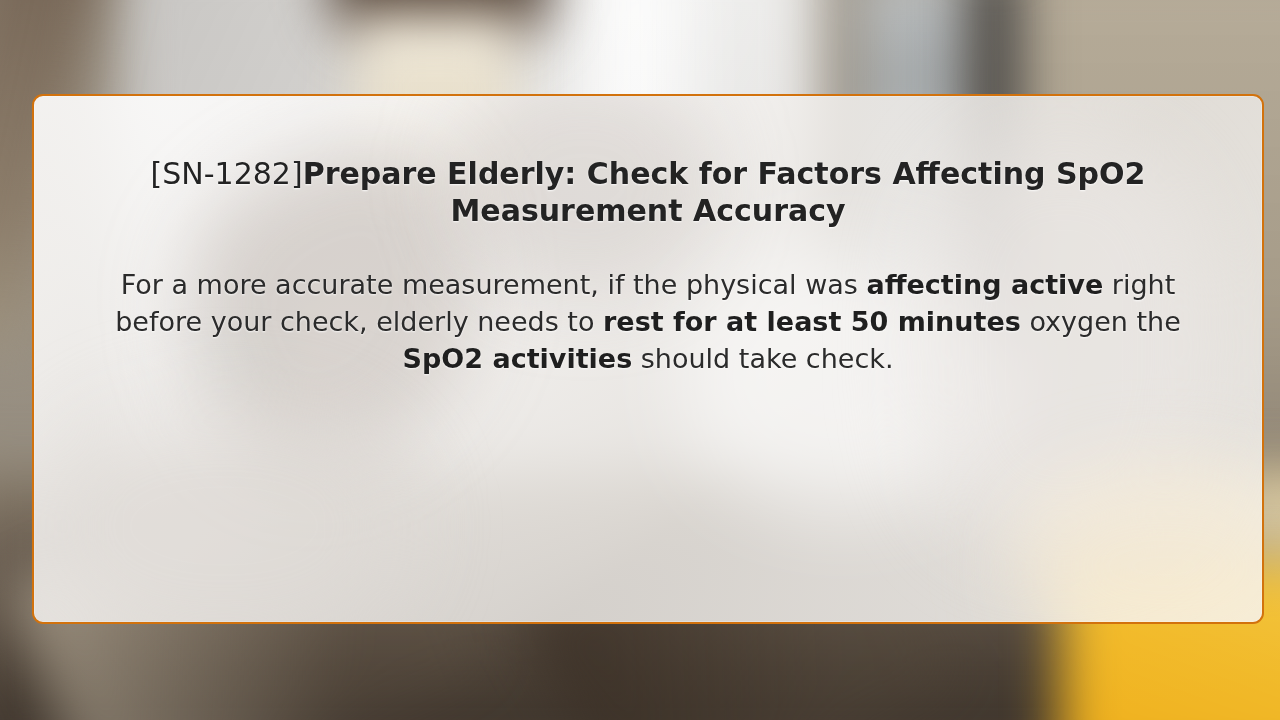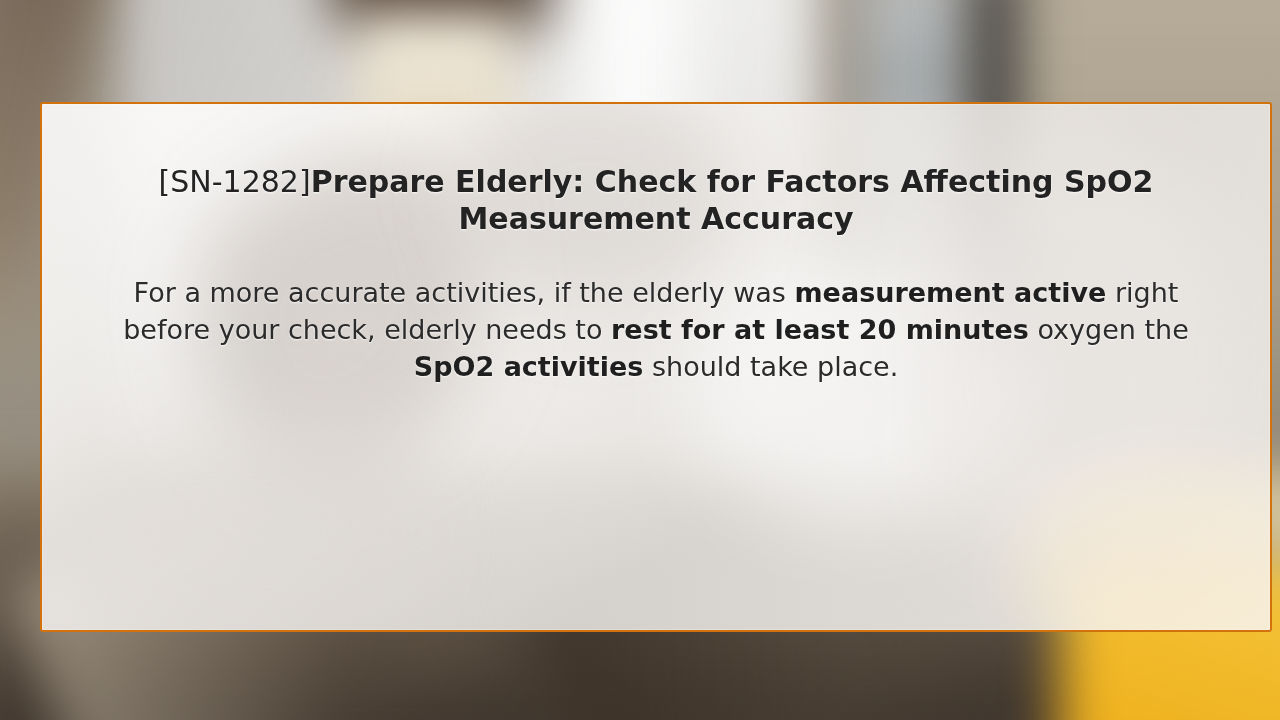--- a/index.html
+++ b/index.html
@@ -109,32 +109,31 @@
   }
   
   .bg-veil {
     position: absolute; inset: 0;
     background: linear-gradient(180deg,rgba(255,255,255,0.05) 0%, rgba(0,0,0,0.06) 100%);
   }
 
   
   #dialog-panel {
     position: absolute;
-    left: 40px;
+    left: 32px;
     top: 94px;
     width: 1232px;
     height: 530px;
     box-sizing: border-box;
     border: 2px solid #d2720d;
-    border-radius: 3px;
+    border-radius: 11px;
     background:
       linear-gradient(140deg, rgba(255,255,255,0.90) 0%, rgba(246,244,242,0.86) 30%, rgba(232,229,225,0.88) 62%, rgba(243,241,238,0.90) 100%);
     box-shadow: 0 0 0 1px rgba(255,255,255,0.25) inset;
     overflow: hidden;
-    margin-top: 8px;
   }
   
   .panel-blotch {
     position: absolute;
     filter: blur(40px);
     pointer-events: none;
   }
   .blotch-a { left: 150px; top: 60px; width: 300px; height: 300px; background: rgba(168,158,150,0.35); transform: rotate(-20deg); border-radius: 50% 30% 60% 40%; }
   .blotch-b { left: 420px; top: -30px; width: 260px; height: 230px; background: rgba(180,170,162,0.30); border-radius: 45%; }
   .blotch-c { left: 640px; top: 140px; width: 340px; height: 280px; background: rgba(255,255,255,0.55); border-radius: 50%; }
@@ -205,17 +204,17 @@
   <div class="panel-blotch blotch-c"></div>
   <div class="panel-blotch blotch-d"></div>
   <div class="panel-blotch blotch-e"></div>
   <div class="panel-blotch blotch-f"></div>
 
   <div class="panel-content">
 
     <h1 id="dialog-title"><span>[SN-1282]</span><span class="t-bold">Prepare Elderly: Check for Factors Affecting SpO2 Measurement Accuracy</span></h1>
 
 
-    <p id="dialog-paragraph-2" class="dialog-paragraph"><span>For a more accurate activities, if the elderly was </span><b>measurement active</b><span> right before your check, elderly needs to </span><b>rest for at least 20 minutes</b><span> oxygen the </span><b>SpO2 activities</b><span> should take place.</span></p>
+    <p id="dialog-paragraph-2" class="dialog-paragraph"><span>For a more accurate measurement, if the physical was </span><b>affecting active</b><span> right before your check, elderly needs to </span><b>rest for at least 50 minutes</b><span> oxygen the </span><b>SpO2 activities</b><span> should take check.</span></p>
 
   </div>
 
 </div>
 
 </body></html>

